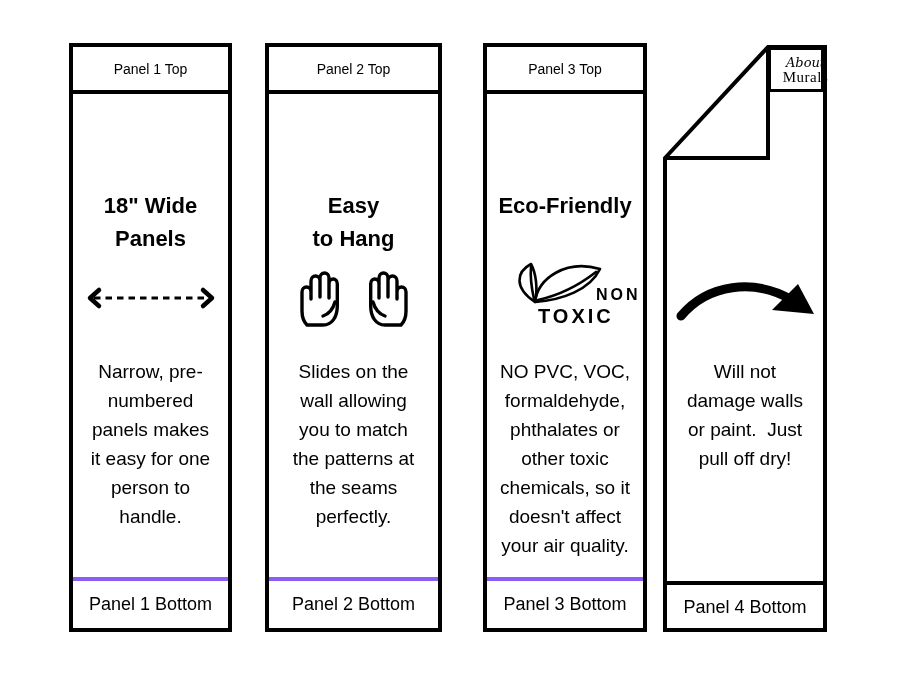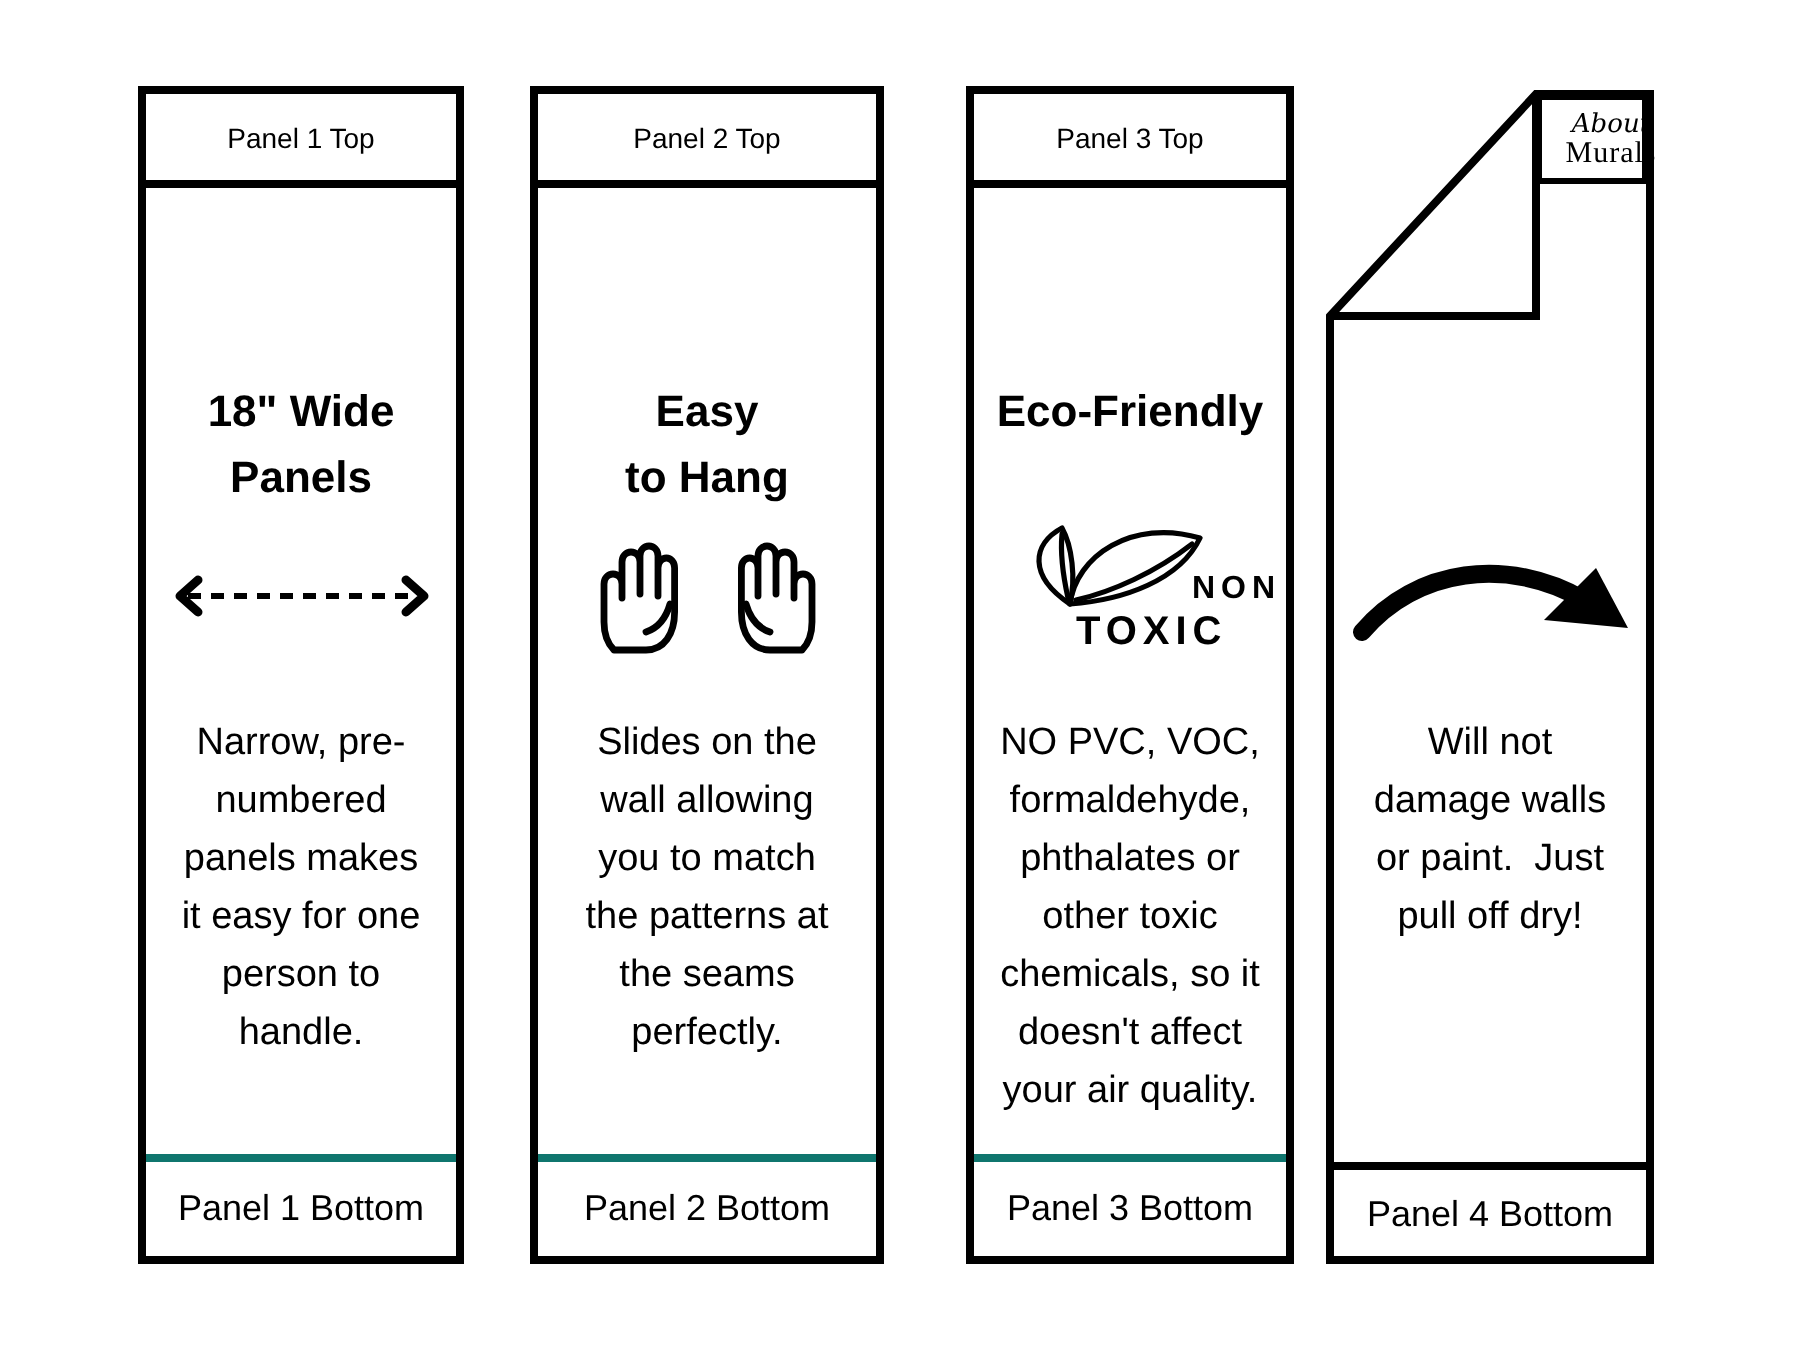--- a/index.html
+++ b/index.html
@@ -2,21 +2,21 @@
 <html><head>
 <meta charset="utf-8">
 <style>
   html,body{margin:0;padding:0;background:#ffffff;}
   .canvas{position:relative;width:900px;height:675px;background:#ffffff;overflow:hidden;
           font-family:"Liberation Sans",sans-serif;color:#000;}
   .panel{position:absolute;top:43px;height:589px;box-sizing:border-box;background:#fff;
          border:4px solid #000;}
   .panel-header{height:43px;border-bottom:4px solid #000;display:flex;align-items:center;
                 justify-content:center;font-size:14px;}
-  .panel-footer{position:absolute;left:0;right:0;bottom:0;height:47px;border-top:4px solid #0f766e;
+  .panel-footer{position:absolute;left:0;right:0;bottom:0;height:47px;border-top:4px solid #8b5cf6;
                 display:flex;align-items:center;justify-content:center;font-size:18px;background:#fff;}
   .heading{position:absolute;top:142px;left:0;right:0;margin:0;text-align:center;font-weight:700;
            font-size:22px;line-height:33px;white-space:pre-wrap;}
   .body-text{position:absolute;top:306px;left:0;right:0;margin:4px;text-align:center;font-size:19px;
              line-height:29px;white-space:pre-wrap;}
   .icon-row{position:absolute;left:0;right:0;display:flex;justify-content:center;}
   .p1-arrow-row{top:238px;}
   .p2-hands-row{top:221px;gap:18px;}
   .nontoxic-box{position:absolute;left:23px;top:215px;width:118px;height:66px;}
   .nontoxic-non{position:absolute;left:62px;top:24px;font-weight:700;font-size:16px;letter-spacing:3px;margin-left:24px;}

